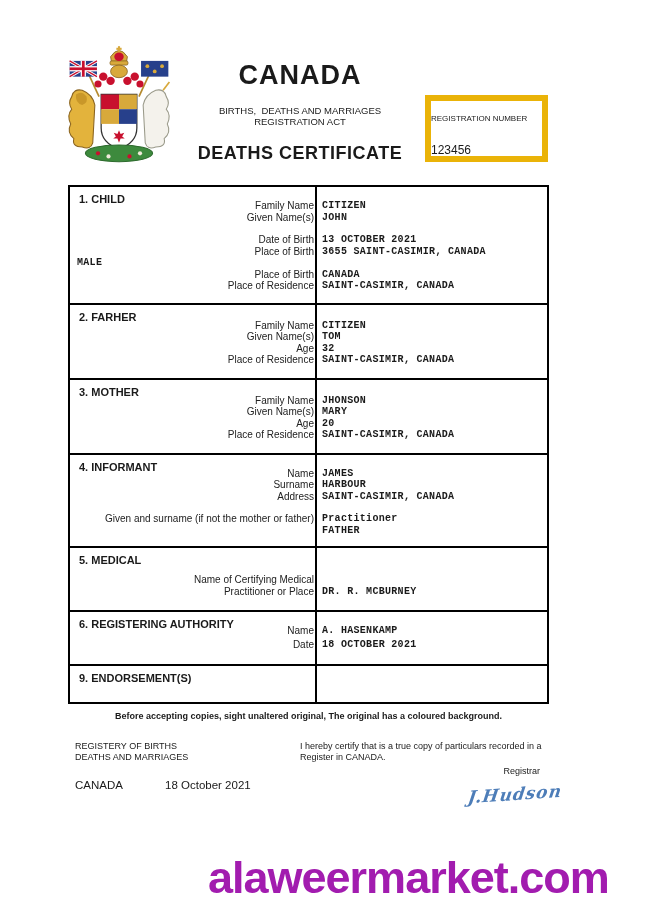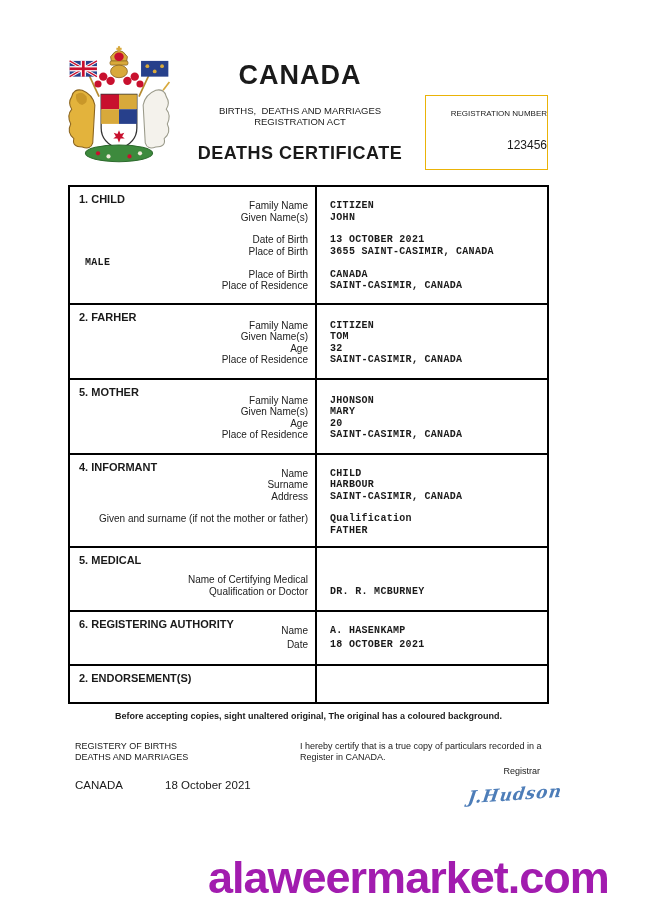--- a/index.html
+++ b/index.html
@@ -6,33 +6,33 @@
   body{
     width:645px;height:914px;position:relative;background:#ffffff;
     font-family:"Liberation Sans", sans-serif;color:#1a1a1a;overflow:hidden;
   }
   
   .coat{position:absolute;left:60px;top:42px;width:118px;height:126px;}
   .head-center{position:absolute;left:185px;top:60px;width:230px;text-align:center;}
   .country-title{font-size:27px;font-weight:bold;letter-spacing:1px;}
   .act-line{font-size:9.5px;margin-top:14px;white-space:pre-wrap;}
   .doc-title{font-size:18px;font-weight:bold;margin-top:16px;letter-spacing:.5px;}
-  .reg-box{position:absolute;left:425px;top:95px;width:123px;height:75px;border:1px solid #eab308;box-sizing:border-box;text-align:right;}
+  .reg-box{position:absolute;left:425px;top:95px;width:123px;height:67px;border:6px solid #eab308;box-sizing:border-box;text-align:left;}
   .reg-label{font-size:8px;margin-top:13px;}
   .reg-number{font-size:12px;margin-top:20px;}
   
   .cert-table{position:absolute;left:68px;top:185px;width:481px;border:2px solid #000;box-sizing:border-box;}
   .section{position:relative;box-sizing:border-box;}
   .section + .section{border-top:2px solid #000;}
   .vline{position:absolute;left:245px;top:0;bottom:0;width:2px;background:#000;}
   .sec-heading{position:absolute;left:9px;top:6px;font-size:11px;font-weight:bold;}
   .rows{box-sizing:border-box;}
   .row{display:flex;line-height:11.5px;font-size:10px;}
-  .row .lbl{width:245px;text-align:right;padding-right:7px;box-sizing:border-box;color:#222;}
-  .row .val{padding-left:15px;font-family:"Liberation Mono", monospace;font-weight:bold;font-size:10px;letter-spacing:.3px;}
+  .row .lbl{width:245px;text-align:right;padding-right:1px;box-sizing:border-box;color:#222;}
+  .row .val{padding-left:7px;font-family:"Liberation Mono", monospace;font-weight:bold;font-size:10px;letter-spacing:.3px;}
   .row.spacer{height:11px;}
   .sec-child .rows{padding:13px 0 11px 0;}
   .sec-father .rows,.sec-mother .rows{padding:15px 0 12px 0;}
   .sec-informant .rows{padding:13px 0 10px 0;}
   .sec-medical .rows{padding:26px 0 13px 0;}
   .sec-medical .row{align-items:flex-end;}
   .sec-medical .lbl div{line-height:11.5px;}
   .sec-registering .rows{padding:12px 0 12px 0;}
   .sec-registering .row{line-height:14px;}
   .sec-endorsement{height:38px;}
@@ -190,21 +190,21 @@
       </div>
       <div class="row">
         <div class="lbl">Place of Residence</div>
         <div class="val">SAINT-CASIMIR, CANADA</div>
       </div>
     </div>
   </div>
 
   <div class="section sec-mother">
     <div class="vline"></div>
-    <div class="sec-heading">5. MOTHER</div>
+    <div class="sec-heading">3. MOTHER</div>
     <div class="rows">
       <div class="row">
         <div class="lbl">Family Name</div>
         <div class="val">JHONSON</div>
       </div>
       <div class="row">
         <div class="lbl">Given Name(s)</div>
         <div class="val">MARY</div>
       </div>
       <div class="row">
@@ -217,49 +217,49 @@
       </div>
     </div>
   </div>
 
   <div class="section sec-informant">
     <div class="vline"></div>
     <div class="sec-heading">4. INFORMANT</div>
     <div class="rows">
       <div class="row">
         <div class="lbl">Name</div>
-        <div class="val">CHILD</div>
+        <div class="val">JAMES</div>
       </div>
       <div class="row">
         <div class="lbl">Surname</div>
         <div class="val">HARBOUR</div>
       </div>
       <div class="row">
         <div class="lbl">Address</div>
         <div class="val">SAINT-CASIMIR, CANADA</div>
       </div>
       <div class="row spacer"></div>
       <div class="row two-line-val">
         <div class="lbl">Given and surname (if not the mother or father)</div>
         <div class="val">
-          <div>Qualification</div>
+          <div>Practitioner</div>
           <div>FATHER</div>
         </div>
       </div>
     </div>
   </div>
 
   <div class="section sec-medical">
     <div class="vline"></div>
     <div class="sec-heading">5. MEDICAL</div>
     <div class="rows">
       <div class="row">
         <div class="lbl">
           <div>Name of Certifying Medical</div>
-          <div>Qualification or Doctor</div>
+          <div>Practitioner or Place</div>
         </div>
         <div class="val">DR. R. MCBURNEY</div>
       </div>
     </div>
   </div>
 
   <div class="section sec-registering">
     <div class="vline"></div>
     <div class="sec-heading">6. REGISTERING AUTHORITY</div>
     <div class="rows">
@@ -269,21 +269,21 @@
       </div>
       <div class="row">
         <div class="lbl">Date</div>
         <div class="val">18 OCTOBER 2021</div>
       </div>
     </div>
   </div>
 
   <div class="section sec-endorsement">
     <div class="vline"></div>
-    <div class="sec-heading">2. ENDORSEMENT(S)</div>
+    <div class="sec-heading">9. ENDORSEMENT(S)</div>
   </div>
 
 </div>
 
 <div class="notice">Before accepting copies, sight unaltered original, The original has a coloured background.</div>
 
 <div class="registry-block">
   <div>REGISTERY OF BIRTHS</div>
   <div>DEATHS AND MARRIAGES</div>
 </div>

